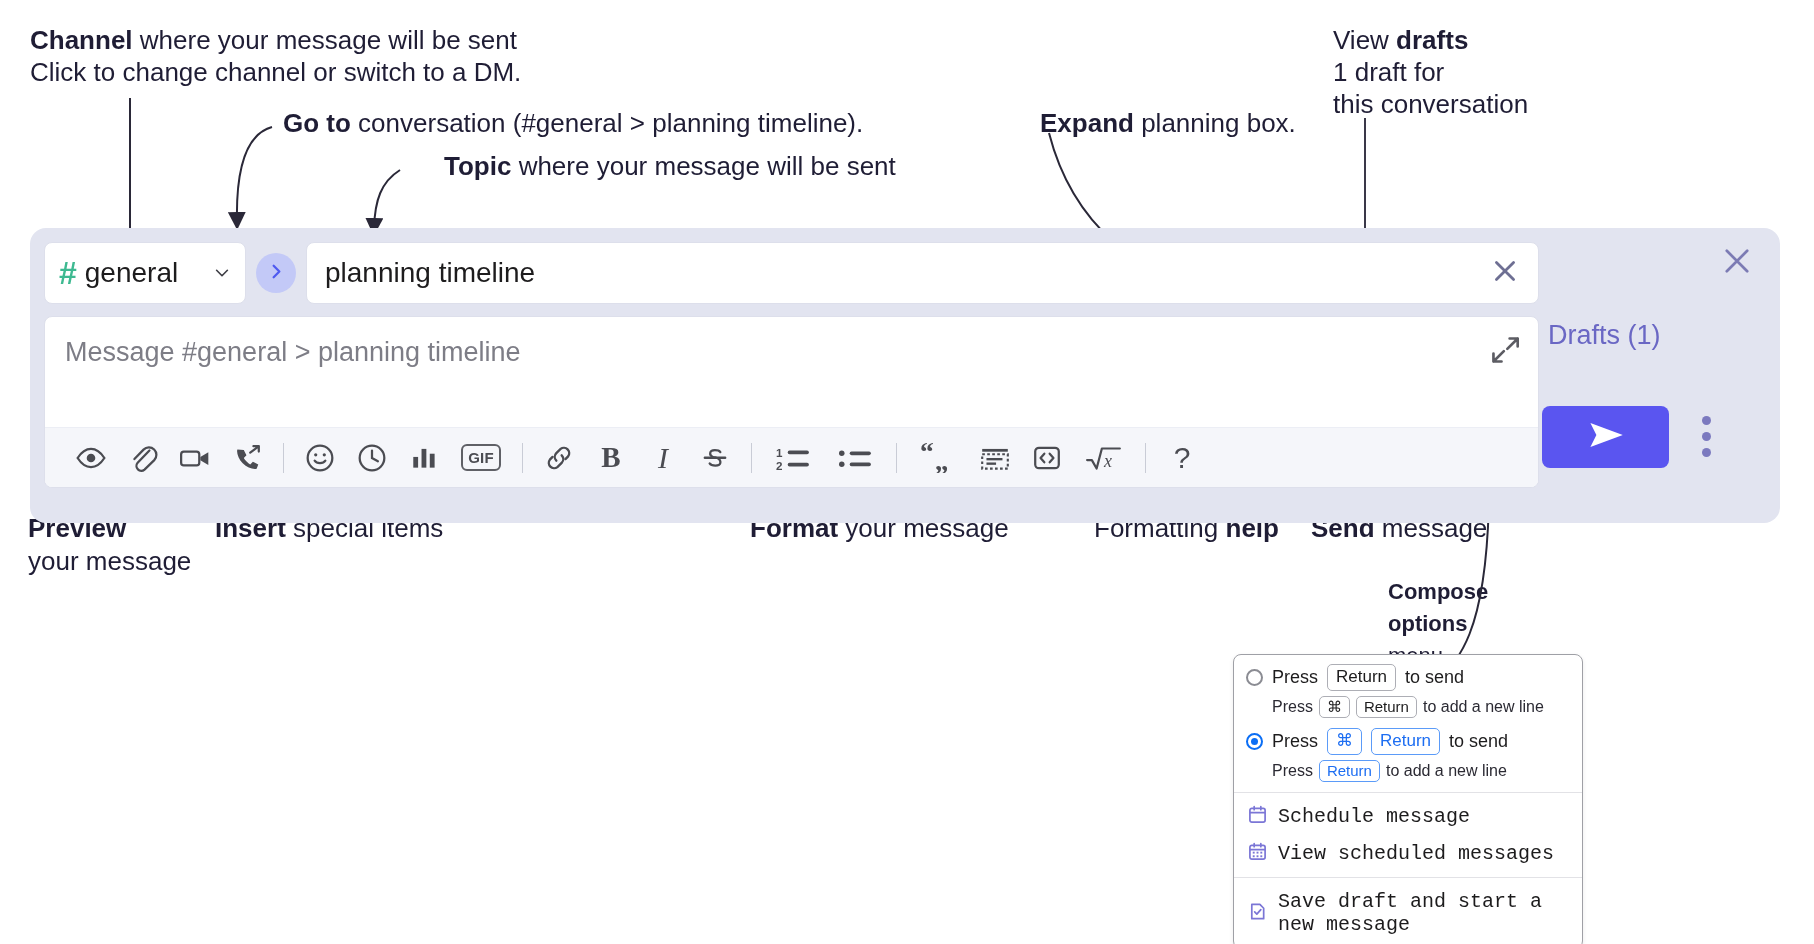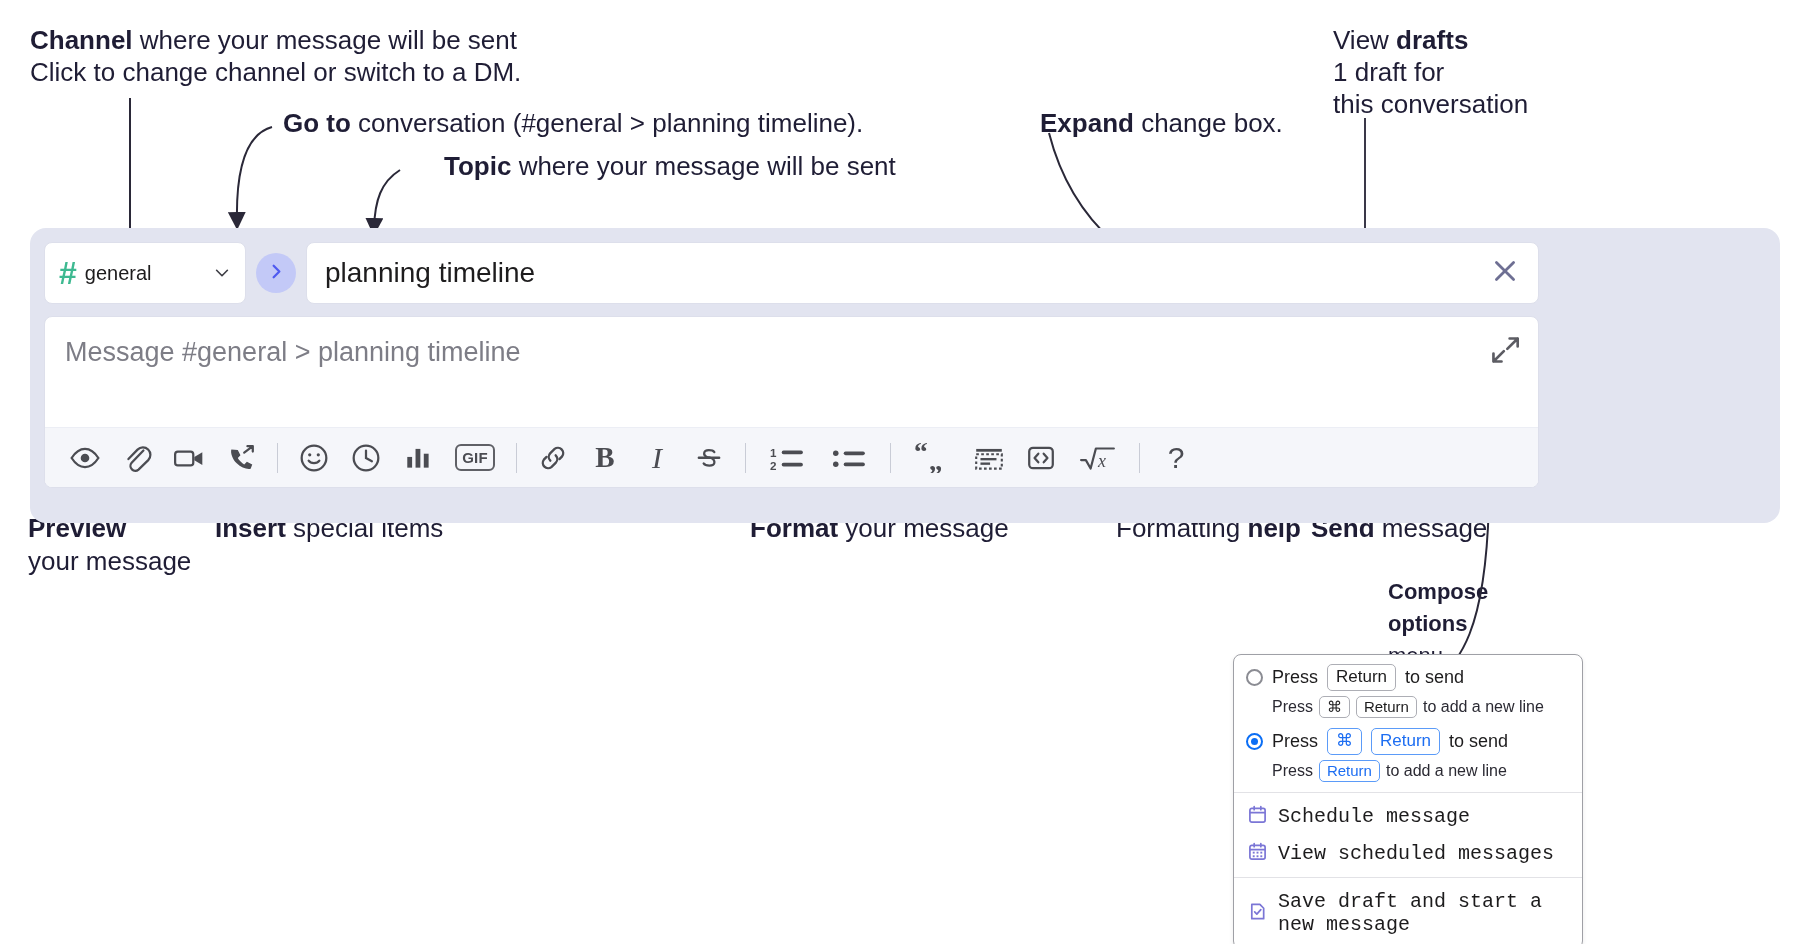--- a/index.html
+++ b/index.html
@@ -30,21 +30,21 @@
   }
   .compose-inner { position: absolute; left: 14px; top: 14px; width: 1495px; }
 
   .ctx-row { display: flex; align-items: center; gap: 10px; }
   .chan-pill {
     width: 202px; height: 62px;
     background: #fff; border: 1px solid #dddfeb; border-radius: 8px;
     display: flex; align-items: center; gap: 8px; padding: 0 14px;
   }
   .hash { color: #3eb991; font-size: 32px; font-weight: 700; line-height: 1; }
-  .chan-name { font-size: 20px; color: #1d1c1d; }
+  .chan-name { font-size: 28px; color: #1d1c1d; }
   .caret { margin-left: auto; width: 18px; height: 18px; }
 
   .goto-btn {
     width: 40px; height: 40px; border-radius: 50%;
     background: #c3c9f7; display: flex; align-items: center; justify-content: center;
     flex: 0 0 auto;
   }
   .topic-box {
     flex: 1; height: 62px; background: #fff;
     border: 1px solid #dddfeb; border-radius: 8px;
@@ -58,21 +58,21 @@
     margin-top: 12px; background: #fff;
     border: 1px solid #dddfeb; border-radius: 8px;
     height: 172px; position: relative; overflow: hidden;
   }
   .msg-placeholder { position: absolute; left: 20px; top: 20px; font-size: 27px; color: #7d7d86; }
   .expand-btn { position: absolute; right: 18px; top: 18px; }
 
   .toolbar {
     position: absolute; left: 0; right: 0; bottom: 0; height: 60px;
     background: #f5f6fa; border-top: 1px solid #eceef5;
-    display: flex; align-items: center; padding: 0 18px; gap: 0;
+    display: flex; align-items: center; padding: 0 24px; gap: 0;
   }
   .tb { width: 44px; height: 44px; display: flex; align-items: center; justify-content: center; margin-right: 8px; color: #606066; }
   .tb.wide { width: 54px; }
   .tbsep { width: 1px; height: 30px; background: #c9ccd6; margin: 0 14px 0 6px; }
 
   .gifbox {
     border: 2px solid #5f6066; border-radius: 6px;
     font-size: 15px; font-weight: 700; color: #4b4c52;
     padding: 3px 5px; letter-spacing: .2px;
   }
@@ -128,21 +128,21 @@
 
   <div class="anno anno-28" style="left:283px; top:107px;">
     <span class="b">Go to</span><span> conversation (#general &gt; planning timeline).</span>
   </div>
 
   <div class="anno anno-28" style="left:411px; top:150px;margin-left:33px;">
     <span class="b">Topic</span><span> where your message will be sent</span>
   </div>
 
   <div class="anno anno-28" style="left:1040px; top:107px;">
-    <span class="b">Expand</span><span> change box.</span>
+    <span class="b">Expand</span><span> planning box.</span>
   </div>
 
   <div class="anno anno-28" style="left:1333px; top:24px;">
     <span>View </span><span class="b">drafts</span>
   </div>
   <div class="anno anno-28 i" style="left:1333px; top:56px;">1 draft for</div>
   <div class="anno anno-28 i" style="left:1333px; top:88px;">this conversation</div>
 
   <div class="anno anno-28" style="left:28px; top:512px;">
     <span class="b">Preview</span>
@@ -150,21 +150,21 @@
   <div class="anno anno-28" style="left:28px; top:545px;">your message</div>
 
   <div class="anno anno-28" style="left:215px; top:512px;">
     <span class="b">Insert</span><span> special items</span>
   </div>
 
   <div class="anno anno-28" style="left:750px; top:512px;">
     <span class="b">Format</span><span> your message</span>
   </div>
 
-  <div class="anno anno-28" style="left:1094px; top:512px;margin-left:22px;">
+  <div class="anno anno-28" style="left:1094px; top:512px;">
     <span>Formatting </span><span class="b">help</span>
   </div>
 
   <div class="anno anno-28" style="left:1311px; top:512px;">
     <span class="b">Send</span><span> message</span>
   </div>
 
   <div class="anno anno-26" style="left:1388px; top:578px;">
     <span class="b">Compose</span>
   </div>
@@ -391,20 +391,40 @@
           <div class="tbsep"></div>
 
           <div class="tb">
             <span class="helpg">?</span>
           </div>
 
         </div>
       </div>
     </div>
 
+    <div class="compose-right">
+      <div class="close-x">
+        <svg viewBox="0 0 30 30" width="34" height="34">
+            <path d="M6 6 L24 24 M24 6 L6 24" fill="none" stroke="#7c7bb4" stroke-width="2.4" stroke-linecap="round"></path>
+          </svg>
+      </div>
+      <div class="drafts-link">Drafts (1)</div>
+      <div class="send-btn">
+        <span>
+          <svg viewBox="0 0 34 30" width="42" height="36">
+              <path d="M4 5 L31 15 L4 25 L9 15 Z" fill="#ffffff"></path>
+            </svg>
+        </span>
+      </div>
+      <div class="kebab">
+        <i></i>
+        <i></i>
+        <i></i>
+      </div>
+    </div>
   </div>
 
   <div class="menu">
 
     <div class="menu-sec">
 
       <div>
         <div class="mrow">
           <span class="radio"></span>
           <span class="mtxt">Press</span>

